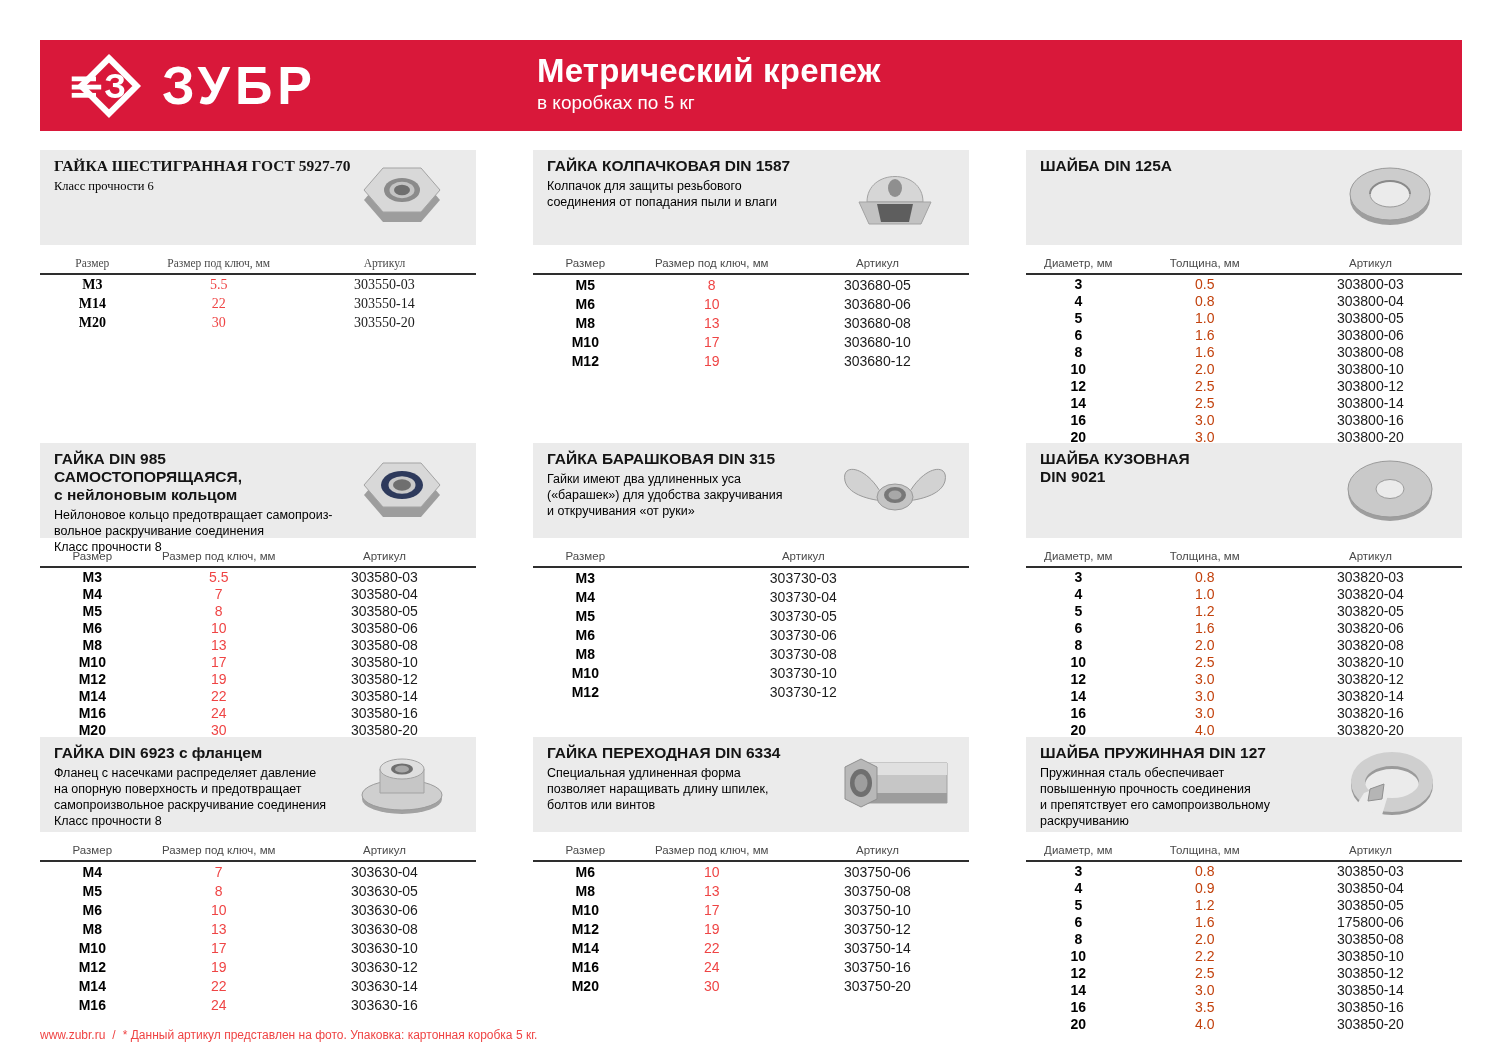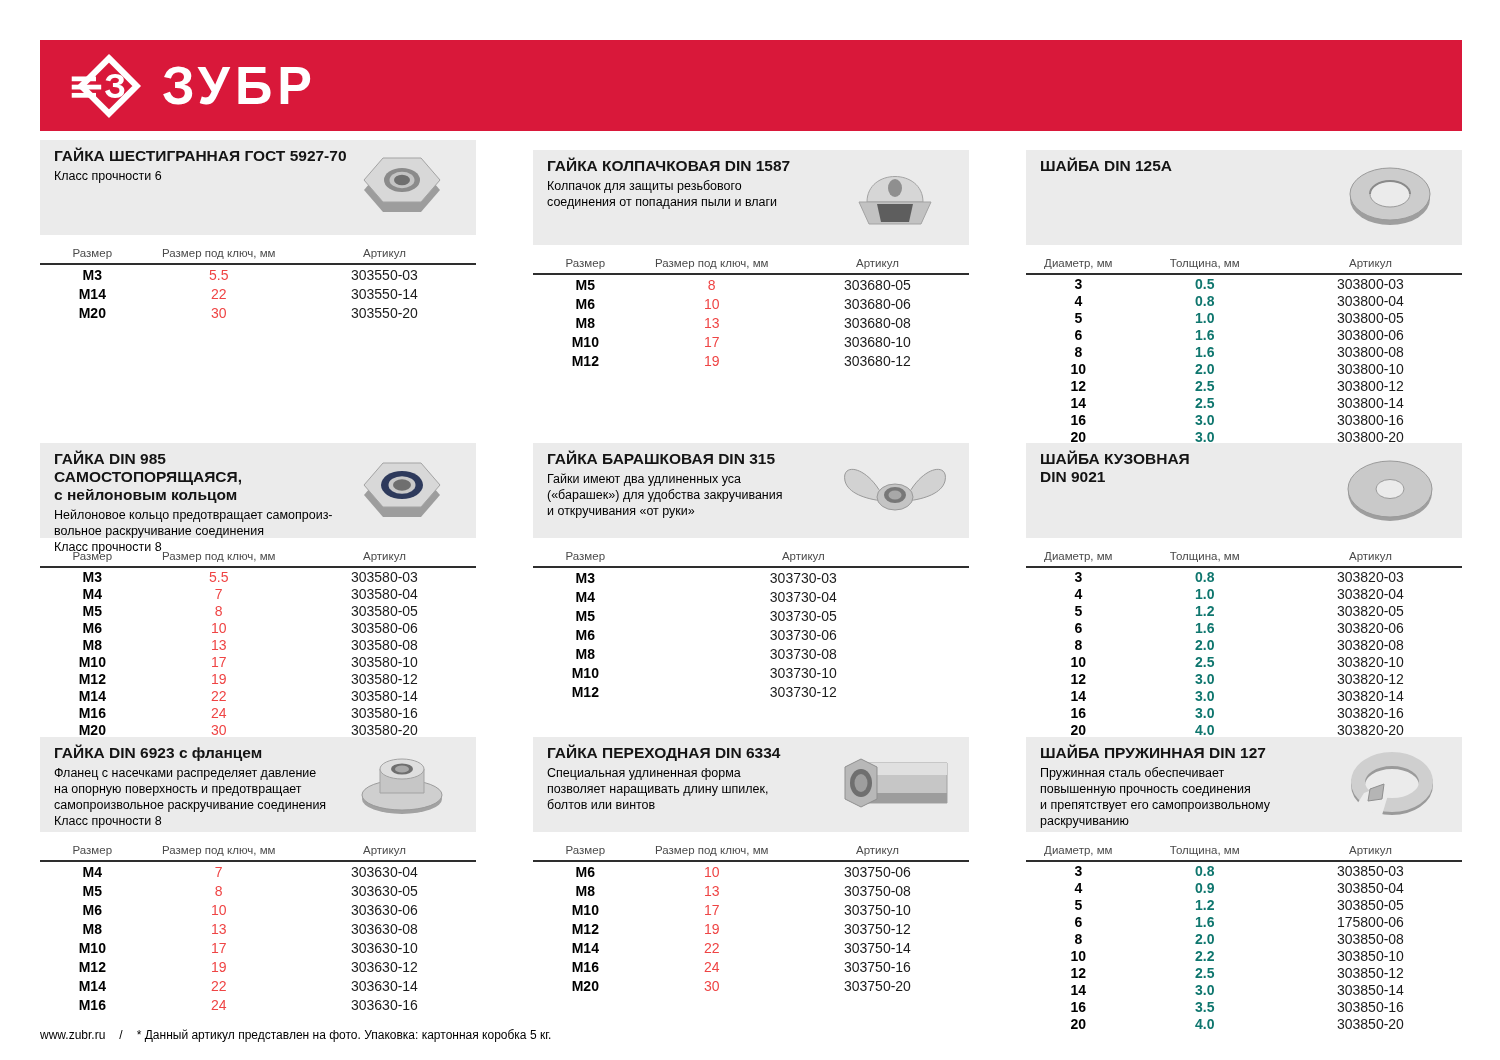--- a/index.html
+++ b/index.html
@@ -44,46 +44,50 @@
 
   table.tbl { width:100%; border-collapse:collapse; margin-top:10px; table-layout:fixed; }
   table.tbl th {
     font-size:11.5px; font-weight:normal; color:#4a4a4a;
     padding:2px 0 4px 0; border-bottom:2px solid #2e2e2e; text-align:center;
   }
   table.tbl td { text-align:center; padding:0; line-height:1; height:19px; font-size:14px; }
   table.tbl.compact td { height:17px; }
   td.c-size { font-weight:bold; color:#000000; }
   td.c-mid  { color:#ef4444; }
-  td.c-mid-bold { color:#0f766e; font-weight:bold; }
+  td.c-mid-bold { color:#c2410c; font-weight:normal; }
   td.c-art  { color:#1c1c1c; }
 
   
   .footer {
     position:absolute; left:40px; top:1028px;
-    font-size:12px; color:#000000; display:flex; gap:14px; align-items:baseline;
+    font-size:12px; color:#ef4444; display:flex; gap:7px; align-items:baseline;
   }
 </style>
 </head>
 <body>
 
 <div class="header-bar">
   <div class="brand">
     <svg width="78" height="78" viewBox="0 0 90 90" aria-hidden="true">
       <polygon points="45,13 77,45 45,77 13,45" fill="none" stroke="#ffffff" stroke-width="7"></polygon>
       <rect x="2" y="34" width="28" height="5.5" fill="#ffffff"></rect>
       <rect x="2" y="43.5" width="34" height="5.5" fill="#ffffff"></rect>
       <rect x="2" y="53" width="28" height="5.5" fill="#ffffff"></rect>
       <text x="52" y="59" font-family="Liberation Sans, sans-serif" font-size="40" font-weight="bold" fill="#ffffff" text-anchor="middle">З</text>
     </svg>
     <div class="brand-word">ЗУБР</div>
   </div>
-</div>
-
-<div class="section" style="left:40px; top:140px;">
+  <div class="title-block">
+    <div class="page-title">Метрический крепеж</div>
+    <div class="page-subtitle">в коробках по 5 кг</div>
+  </div>
+</div>
+
+<div class="section" style="left:40px; top:150px;font-family:Liberation Serif, serif;">
   <div class="panel">
     <div class="info">
       <div class="sec-title">ГАЙКА ШЕСТИГРАННАЯ ГОСТ 5927-70</div>
       <div class="sec-desc">Класс прочности 6</div>
     </div>
     <div class="photo">
       <svg width="140" height="86" viewBox="0 0 140 86">
         <polygon points="32,46 51,24 89,24 108,46 89,68 51,68" fill="#9d9d9d"></polygon>
         <polygon points="32,36 51,14 89,14 108,36 89,58 51,58" fill="#d8d8d8" stroke="#a3a3a3"></polygon>
         <ellipse cx="70" cy="36" rx="18" ry="12" fill="#8b8b8b"></ellipse>

